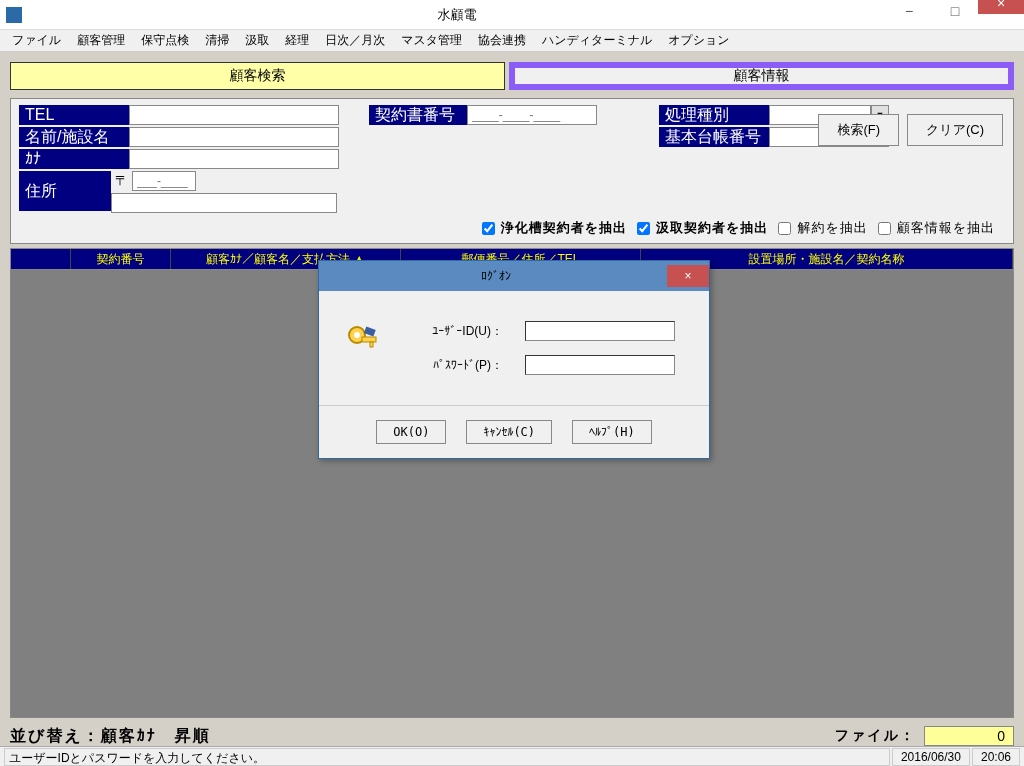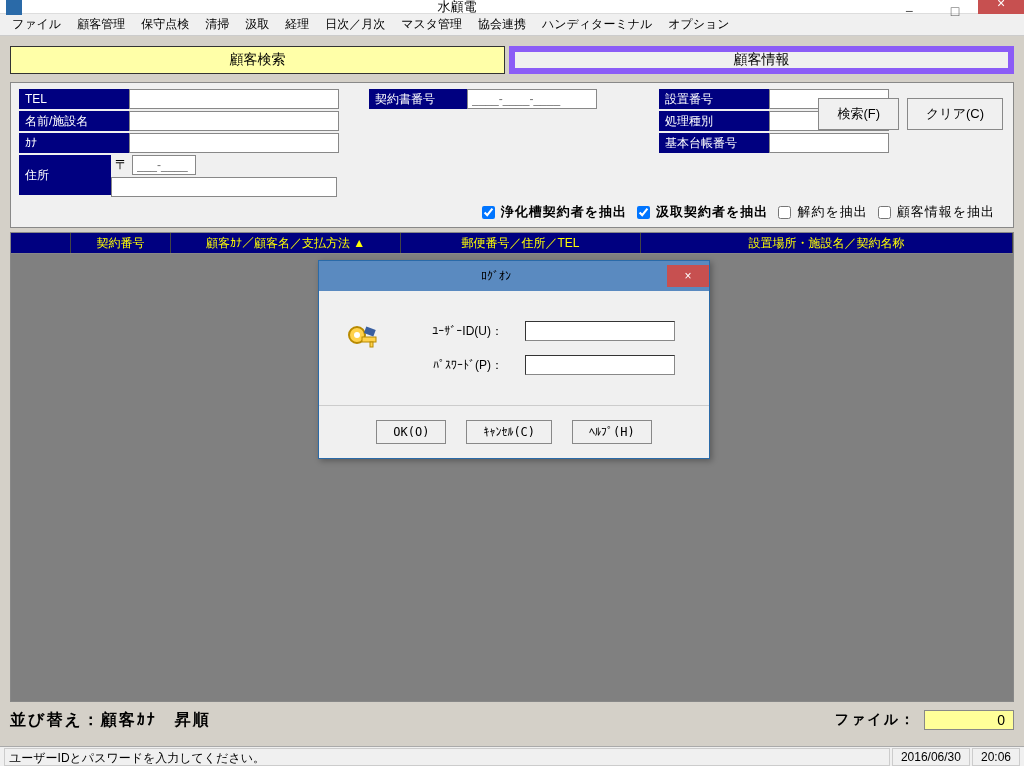--- a/index.html
+++ b/index.html
@@ -1,38 +1,38 @@
 <!DOCTYPE html>
 <html><head>
 <meta charset="utf-8">
 <style>
 * { box-sizing: border-box; margin: 0; padding: 0; font-family: "MS PGothic", "Meiryo", sans-serif; }
 body { background: #d4d0c8; width: 1024px; height: 766px; overflow: hidden; font-size: 12px; }
 
 
-.titlebar { height: 14px; background: #fff; display: flex; align-items: center; border-bottom: 1px solid #ddd; }
+.titlebar { height: 30px; background: #fff; display: flex; align-items: center; border-bottom: 1px solid #ddd; }
 .titlebar .app-icon { width: 16px; height: 16px; margin: 0 6px; background: #2a6aa8; display:inline-block; }
 .titlebar .title { flex: 1; text-align: center; font-size: 13px; color: #000; }
 .titlebar .winbtn { width: 46px; height: 22px; display: flex; align-items: center; justify-content: center; font-size: 14px; color: #555; }
 .titlebar .winbtn.close { background: #c75050; color: #fff; width: 46px; height:22px; margin-top:-8px;}
 .titlebar .ctrls { display:flex; align-items:flex-start; height:100%; }
 
 
 .menubar { height: 22px; background: #f0f0f0; border-bottom: 1px solid #ccc; display: flex; align-items: center; padding: 0 4px; font-size: 12px; }
 .menubar .menu-item { padding: 2px 8px; color: #000; }
 
 
 .main-tabs { display: flex; margin: 10px 10px 0 10px; gap: 4px; }
 .main-tab { flex: 1; height: 28px; display: flex; align-items: center; justify-content: center; font-size: 14px; border: 6px solid #8b5cf6; background: #f0f0f0; }
 .main-tab.active { background: #ffffa8; border: 1px solid #333; font-weight: normal; }
 
 
 .form-area { margin: 8px 10px 0 10px; border: 1px solid #888; background: #f0f0f0; padding: 6px 8px; position: relative; }
 .form-row { display: flex; align-items: center; margin-bottom: 2px; font-size: 13px; }
-.lbl-dark { background: #000080; color: #fff; padding: 2px 6px; display: inline-flex; align-items: center; height: 20px; min-width: 92px; font-size: 12px;}
+.lbl-dark { background: #000080; color: #fff; padding: 2px 6px; display: inline-flex; align-items: center; height: 20px; min-width: 92px; font-size: 16px;}
 .txt-input { height: 20px; border: 1px solid #888; background: #fff; padding: 1px 4px; font-size:12px; }
 .form-left { width: 340px; }
 .form-mid { width: 280px; margin-left: 10px; }
 .form-right { width: 250px; margin-left: 10px; }
 .form-btns { position: absolute; right: 10px; top: 15px; display: flex; flex-direction: row; gap: 8px; }
 .btn-std { border: 1px solid #888; background: #f0f0f0; padding: 6px 18px; font-size: 13px; }
 .checks-row { display: flex; align-items: center; gap: 4px; margin-top: 4px; font-size: 13px; font-weight: bold; letter-spacing:1px;}
 .checks-row label { font-weight: bold; margin-right: 6px; }
 .checks-row input { margin-right: 2px; }
 
@@ -138,24 +138,20 @@
 
     <div class="form-mid">
       <div class="form-row">
         <span class="lbl-dark" style="width:98px">契約書番号</span>
         <input class="txt-input" style="width: 130px;" placeholder="____-____-____">
       </div>
     </div>
 
     <div class="form-right">
       <div class="form-row">
-        <span class="lbl-dark" style="width:110px">設置番号</span>
-        <input class="txt-input" style="width: 120px;">
-      </div>
-      <div class="form-row">
         <span class="lbl-dark" style="width:110px">処理種別</span>
         <input class="txt-input" style="width: 102px;">
           <span class="dropdown-arrow">▼</span>
       </div>
       <div class="form-row">
         <span class="lbl-dark" style="width:110px">基本台帳番号</span>
         <input class="txt-input" style="width: 120px;">
       </div>
     </div>
 

